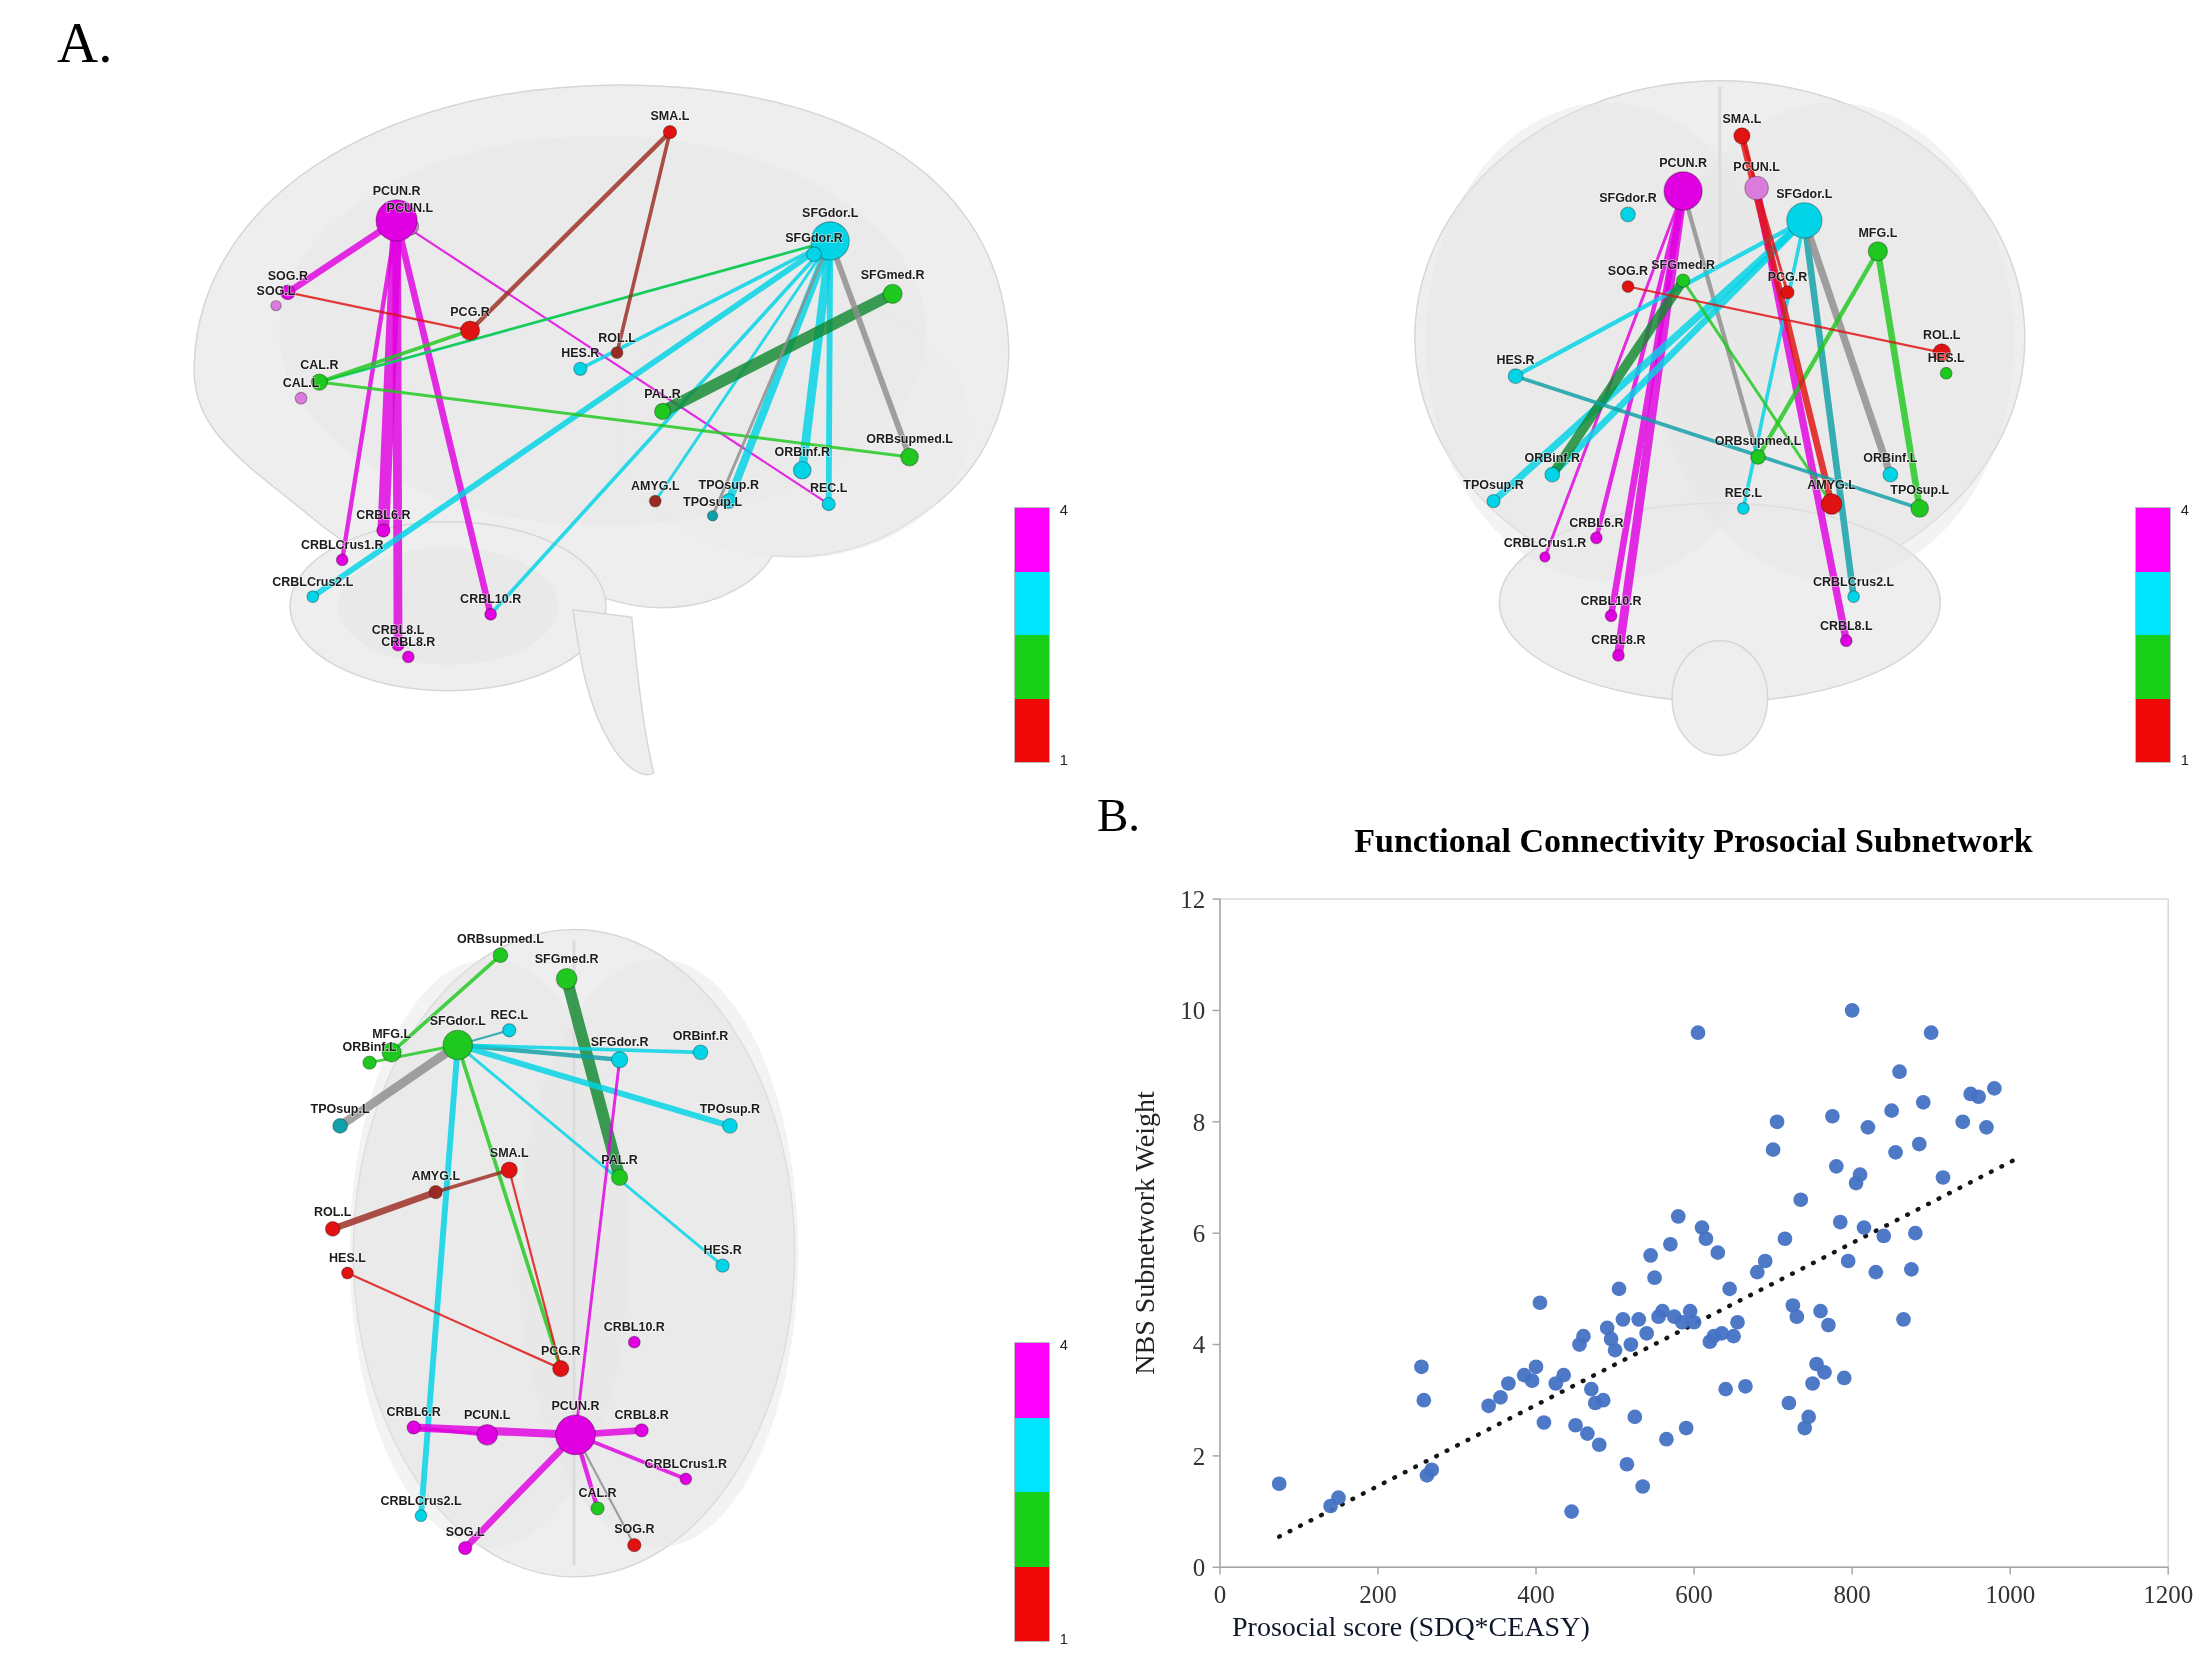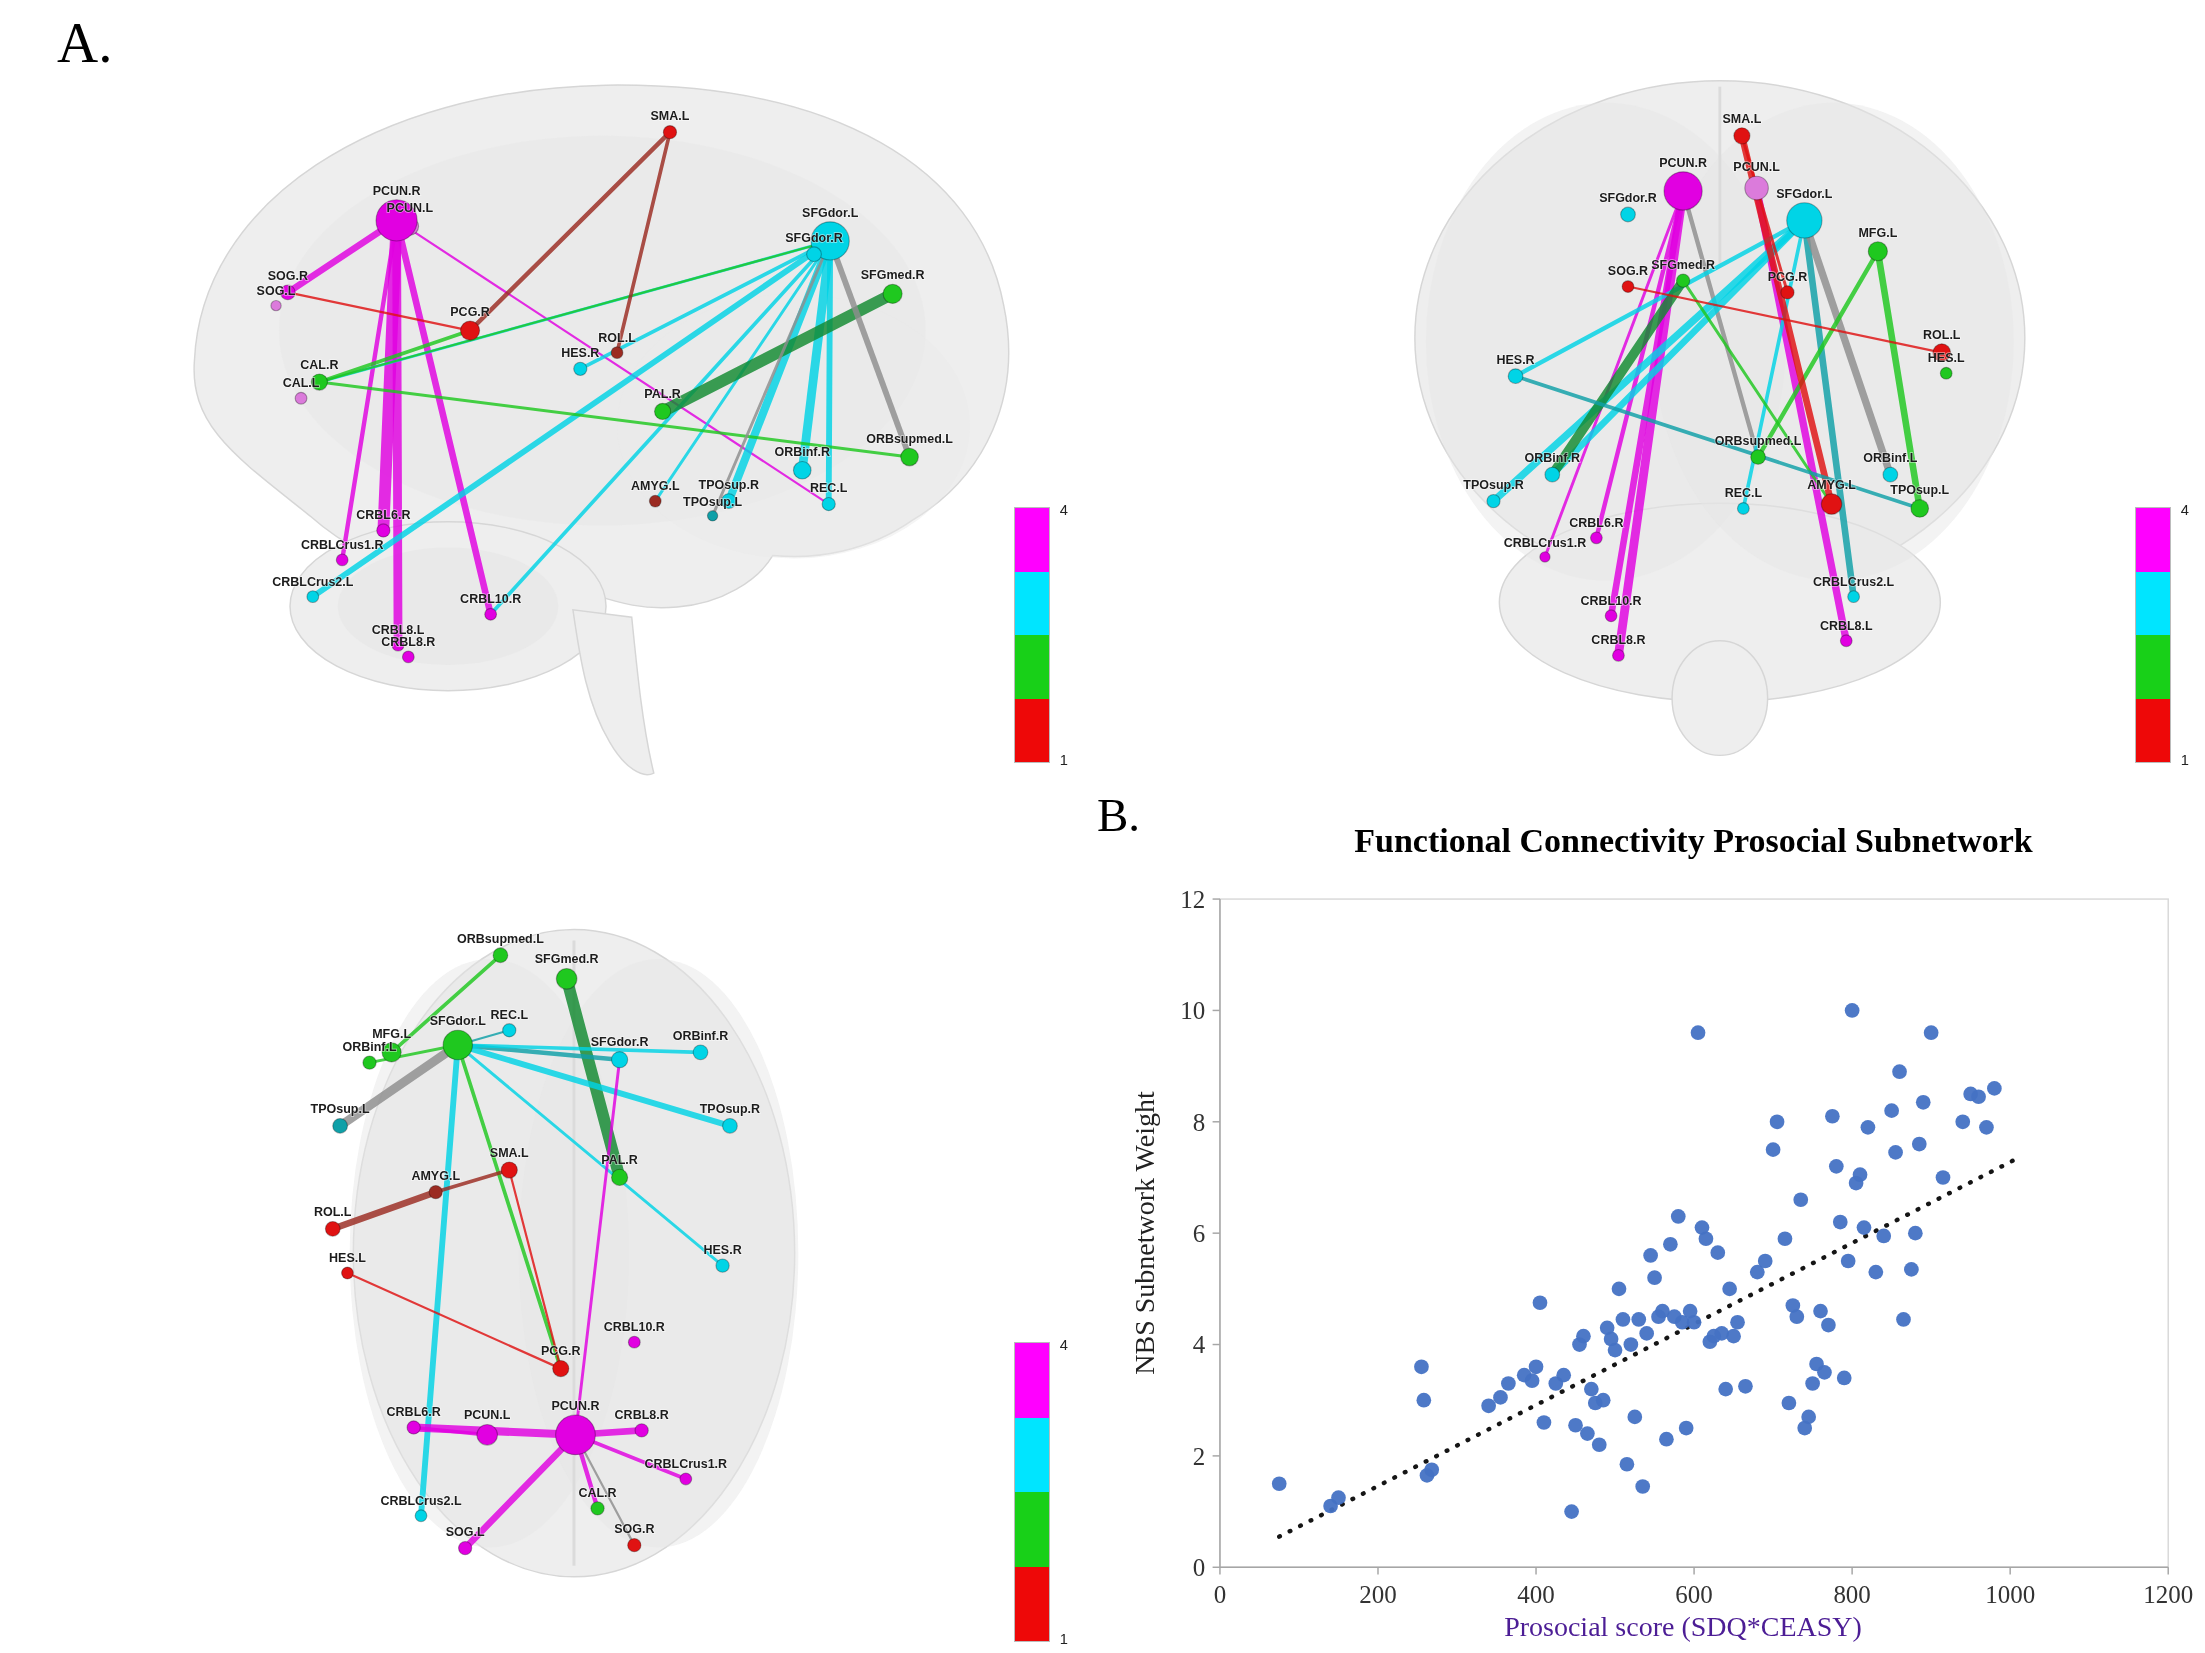--- a/index.html
+++ b/index.html
@@ -11,22 +11,22 @@
   .brainbox svg{position:absolute;left:0;top:0;overflow:visible;}
   .nlabel{font:bold 17px "Liberation Sans",sans-serif;fill:#1c1c1c;paint-order:stroke;stroke:#ffffff;stroke-width:2px;stroke-opacity:.55;}
   .colorbar{position:absolute;display:flex;flex-direction:column;border:0.7px solid #bbb;}
   .cb-seg{flex:1;}
   .cb-label{position:absolute;right:-19px;font:14.7px "Liberation Sans",sans-serif;color:#222;}
   .cb-top{top:-5.9px;}
   .cb-bot{bottom:-5.9px;}
   #chartbox{left:1117px;top:816px;width:1088px;height:838px;}
   #chart-title{position:absolute;left:62px;top:5.9px;width:1029px;text-align:center;
     font:bold 34px "Liberation Serif",serif;color:#000;}
-  #xaxis-title{position:absolute;left:92px;top:795px;width:948px;text-align:center;
-    font:28px "Liberation Serif",serif;color:#4c1d95;}
+  #xaxis-title{position:absolute;left:115px;top:795px;width:948px;text-align:left;
+    font:28px "Liberation Serif",serif;color:#0f172a;}
   #yaxis-title{position:absolute;left:28px;top:417px;transform:translate(-50%,-50%) rotate(-90deg);
     white-space:nowrap;font:28px "Liberation Serif",serif;color:#222;}
   .tick{font:34px "Liberation Serif",serif;fill:#333;}
 </style>
 </head>
 <body>
 
 <div id="root">
 
   <div id="panelA" class="abs panel-label">A.</div>

